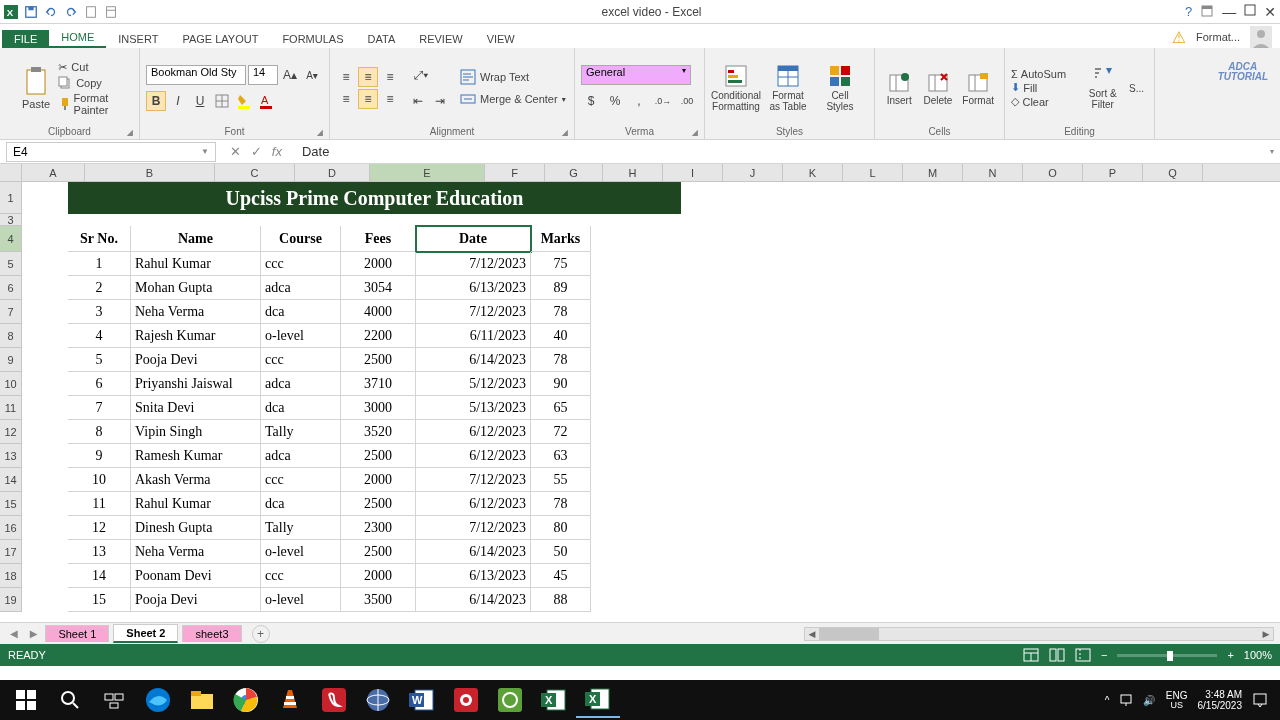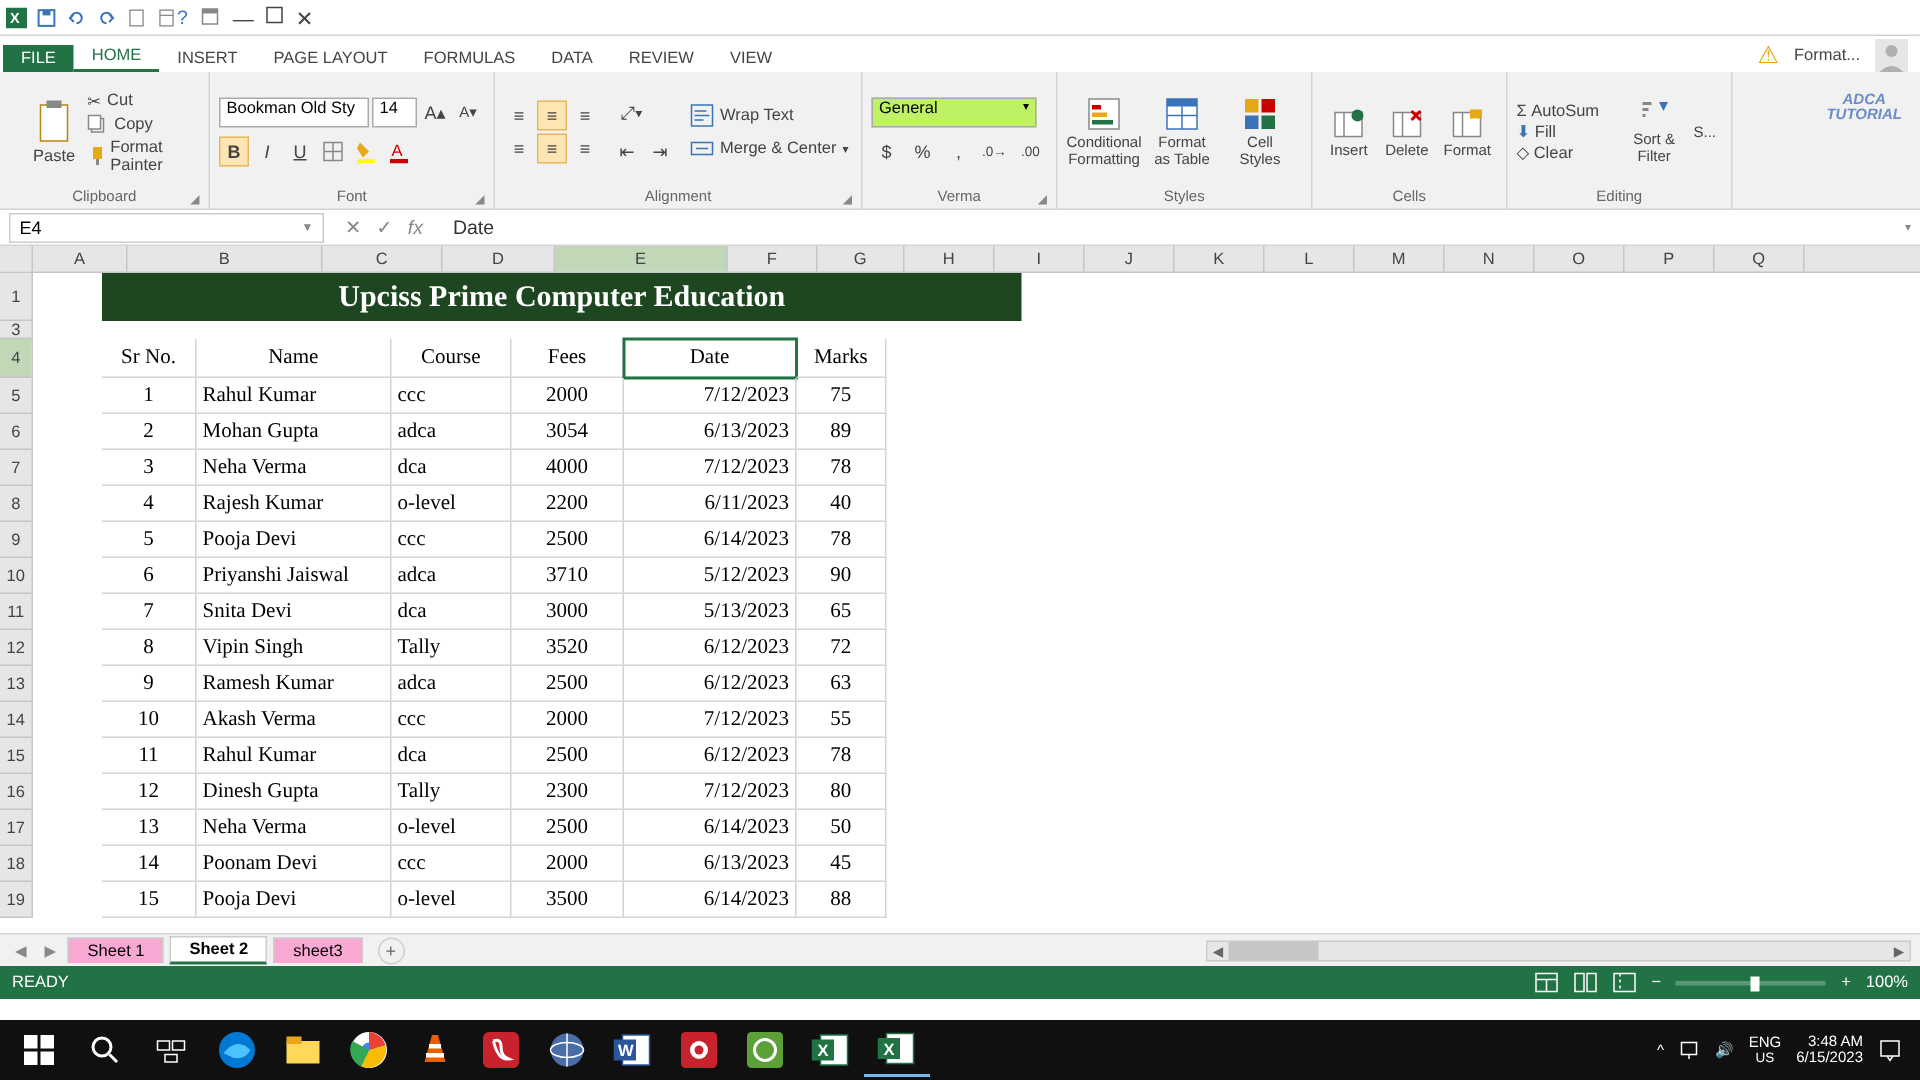--- a/index.html
+++ b/index.html
@@ -36,21 +36,21 @@
 .font-name { width: 100px; height: 20px; border: 1px solid #aaa; background: #fff; font-size: 11px; padding: 0 4px; }
 .font-size { width: 30px; height: 20px; border: 1px solid #aaa; background: #fff; font-size: 11px; padding: 0 4px; text-align: left; }
 .btn-sm { width: 20px; height: 20px; display: inline-flex; align-items: center; justify-content: center; font-size: 12px; color: #444; border: 1px solid transparent; }
 .btn-sm.active { background: #fde5b4; border-color: #e6b860; }
 
 .align-grid { display: grid; grid-template-columns: repeat(3, 20px); grid-template-rows: repeat(2, 20px); gap: 2px; }
 .align-col2 { display: flex; flex-direction: column; gap: 6px; margin-left: 6px; }
 .align-row2 { display: flex; align-items: center; gap: 4px; font-size: 11px; color: #444; }
 
 .num-col { display: flex; flex-direction: column; gap: 6px; }
-.num-select { width: 110px; height: 20px; border: 1px solid #aaa; background: #bef264; font-size: 11px; padding: 0 4px; }
+.num-select { width: 110px; height: 20px; border: 1px solid #aaa; background: #f0abfc; font-size: 11px; padding: 0 4px; }
 
 .styles-col { display: flex; gap: 2px; }
 .big-btn { display: flex; flex-direction: column; align-items: center; gap: 2px; font-size: 10px; color: #444; padding: 2px 4px; width: 50px; text-align: center; line-height: 1.1; }
 
 .editing-col { display: flex; flex-direction: column; gap: 1px; font-size: 11px; color: #444; }
 .edit-row { display: flex; align-items: center; gap: 3px; }
 
 
 .formula-bar { height: 24px; background: #fff; border-bottom: 1px solid #d4d4d4; display: flex; align-items: center; }
 .namebox { width: 210px; height: 20px; border: 1px solid #ccc; margin-left: 6px; padding: 0 6px; font-size: 12px; display: flex; align-items: center; justify-content: space-between; }
@@ -68,21 +68,21 @@
 .row-headers { width: 22px; background: #e6e6e6; border-right: 1px solid #c6c6c6; }
 .rh { height: 23px; border-bottom: 1px solid #c6c6c6; text-align: center; font-size: 11px; color: #444; line-height: 23px; }
 .rh.active { background: #c0d8b8; }
 .cells { position: relative; flex: 1; }
 .cell-row { display: flex; height: 23px; padding-left: 46px; }
 .cell { border-right: 1px solid #d4d4d4; border-bottom: 1px solid #d4d4d4; font-size: 14px; padding: 0 4px; display: flex; align-items: center; font-family: 'Bookman Old Style', Georgia, serif; }
 .cell.center { justify-content: center; }
 .cell.right { justify-content: flex-end; }
 .banner-row { height: 32px; }
 .banner { background: #1e4620; color: #fff; font-size: 20px; font-weight: bold; display: flex; align-items: center; justify-content: center; font-family: 'Bookman Old Style', Georgia, serif; }
-.header-cell { font-weight: normal; }
+.header-cell { font-weight: bold; }
 .selected-cell { outline: 2px solid #217346; outline-offset: -1px; background: #fff; }
 
 
 .sheettabs { height: 22px; background: #f1f1f1; border-top: 1px solid #d4d4d4; display: flex; align-items: center; padding: 0 6px; gap: 4px; }
 .nav-arrow { font-size: 10px; color: #888; padding: 0 4px; }
 .stab { padding: 2px 12px; font-size: 11px; background: #f9a8d4; border: 1px solid #ccc; border-bottom: none; }
 .stab.active { background: #fff; font-weight: bold; border-bottom: 2px solid #217346; }
 .add-sheet { width: 18px; height: 18px; border: 1px solid #ccc; border-radius: 50%; display: flex; align-items: center; justify-content: center; font-size: 12px; color: #666; margin-left: 6px; }
 .hscroll { flex: 1; display: flex; justify-content: flex-end; align-items: center; }
 .hsb { width: 470px; height: 14px; background: #e6e6e6; border: 1px solid #ccc; position: relative; display: flex; align-items: center; }
@@ -145,20 +145,21 @@
           <rect x="3" y="2" width="10" height="12" fill="none" stroke="#888"></rect>
         </svg>
       </span>
     <span>
         <svg viewBox="0 0 16 16">
           <rect x="3" y="2" width="10" height="12" fill="none" stroke="#888"></rect>
           <line x1="3" y1="6" x2="13" y2="6" stroke="#888"></line>
         </svg>
       </span>
   </div>
+  <div class="title">excel video - Excel</div>
   <div class="wincontrols">
     <span style="color:#3a74b8;font-size:13px;">?</span>
     <span>
         <svg width="14" height="14">
           <rect x="2" y="2" width="10" height="10" fill="none" stroke="#888"></rect>
           <rect x="2" y="2" width="10" height="3" fill="#888"></rect>
         </svg>
       </span>
     <span style="font-size:14px;color:#444;">—</span>
     <span>

